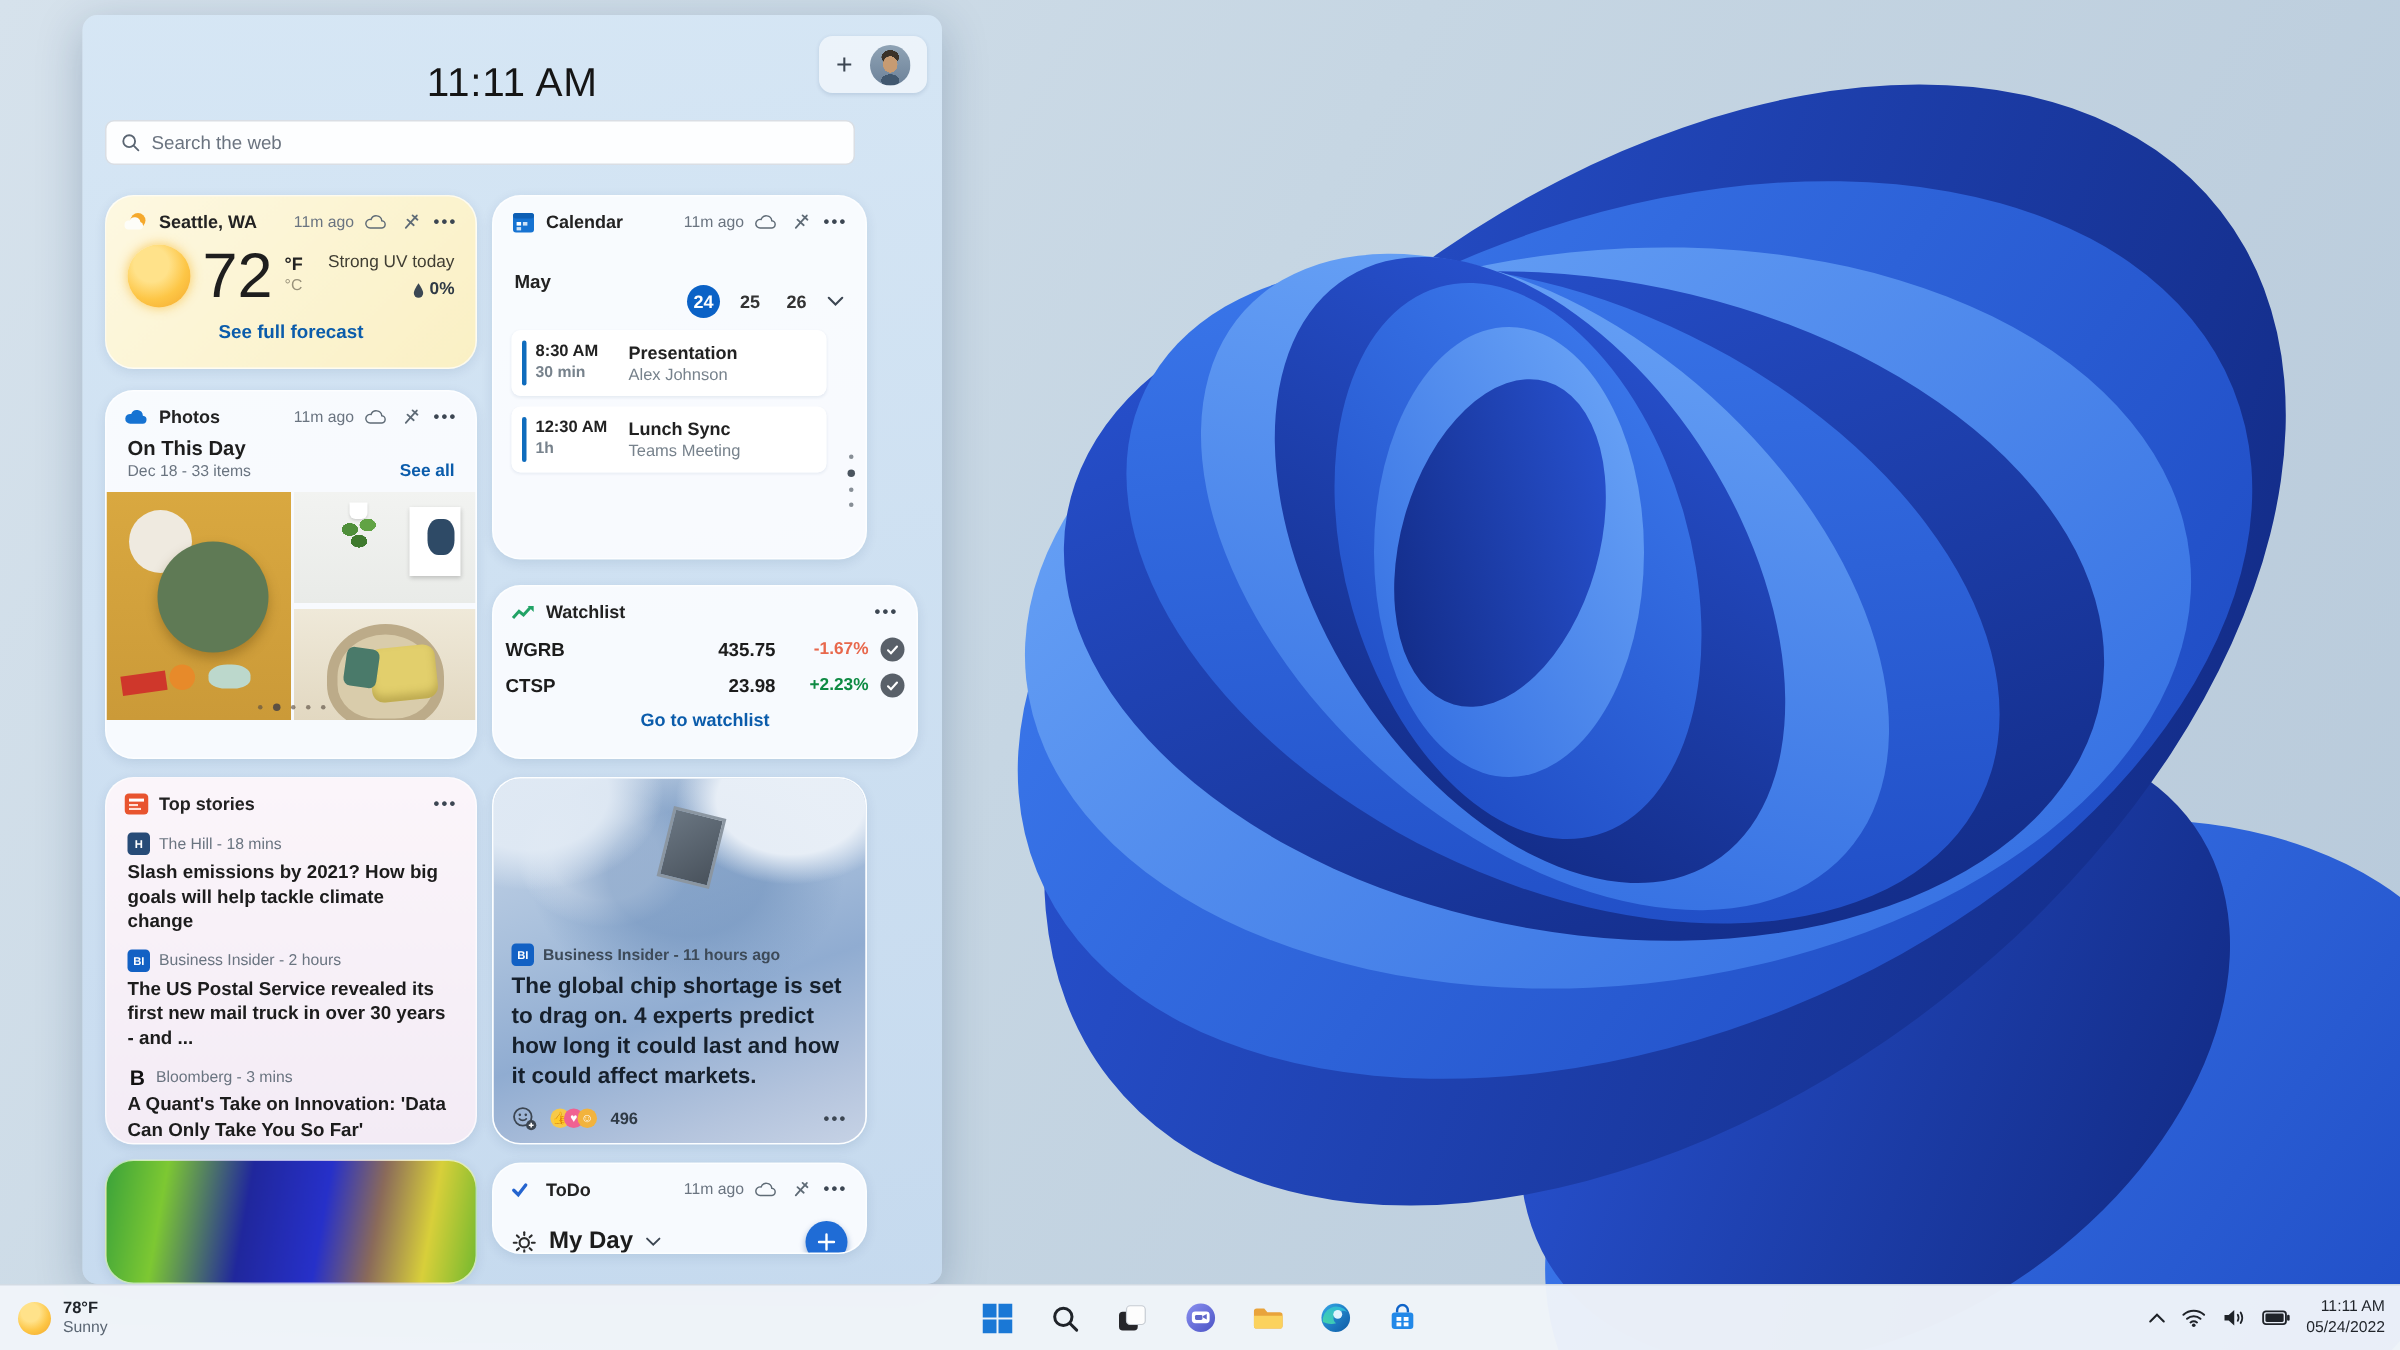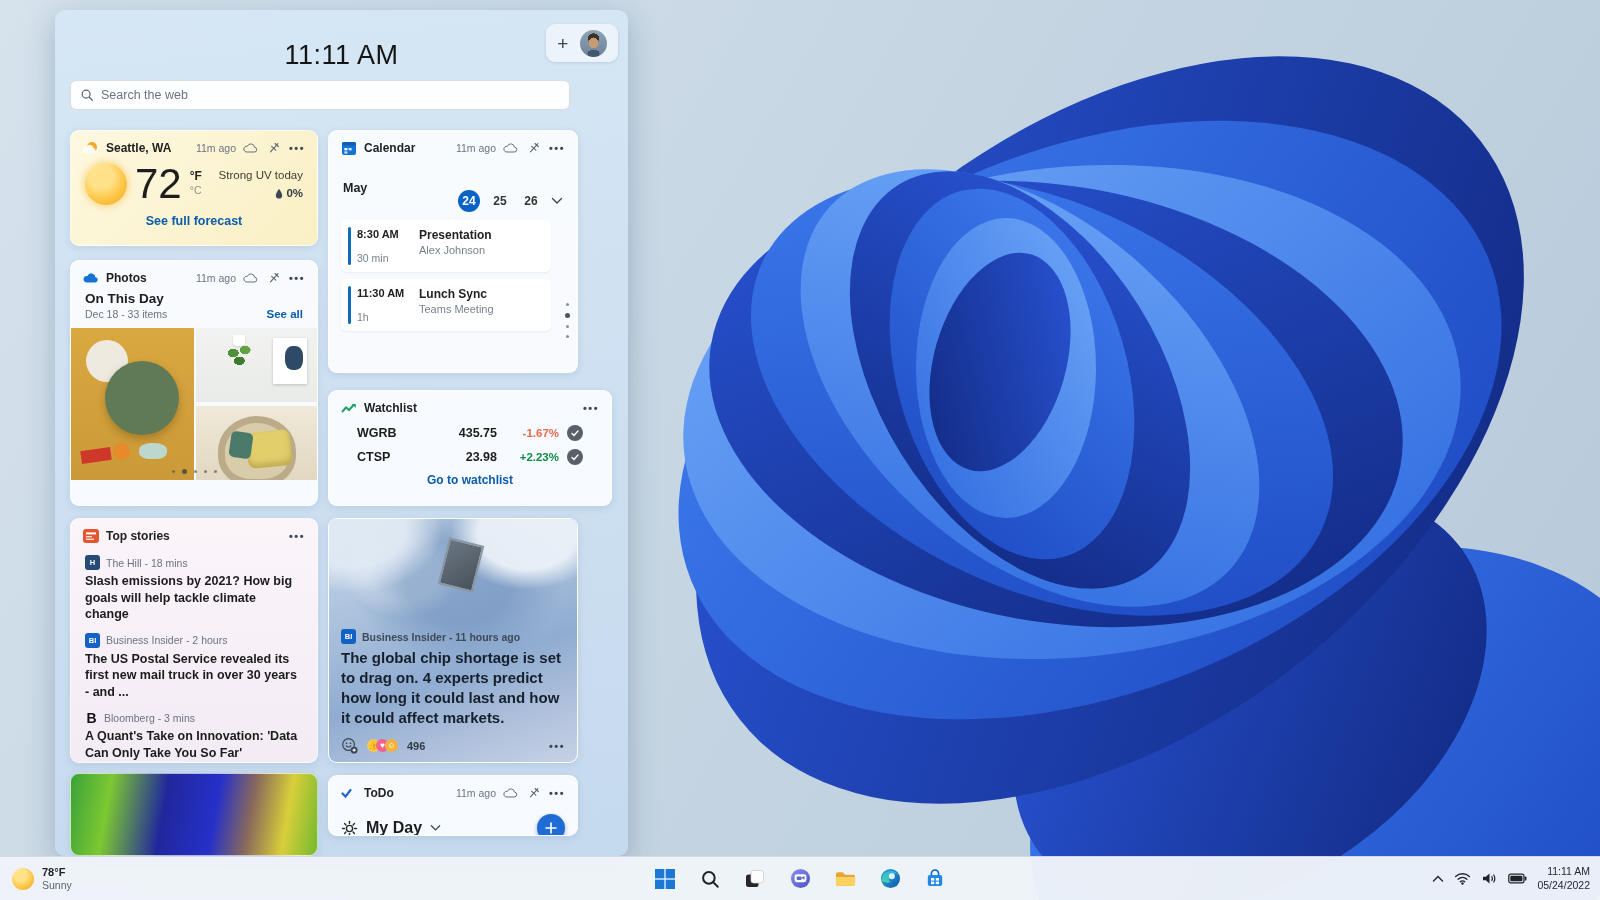--- a/index.html
+++ b/index.html
@@ -33,21 +33,21 @@
       linear-gradient(180deg,#8fa3b5,#6d8299); }
 
   .search-bar { position:absolute; top:70px; left:15px; width:500px; height:30px;
     background:rgba(255,255,255,.95); border:1px solid rgba(90,110,130,.22);
     border-radius:6px; display:flex; align-items:center; padding:0 9px; gap:7px; }
   .search-bar input { border:none; outline:none; background:transparent; flex:1;
     font-size:12.5px; color:#333; font-family:"Liberation Sans",sans-serif; }
   .search-bar input::placeholder { color:#6b7480; }
 
   
-  .card { position:absolute; border-radius:9px; overflow:hidden;
+  .card { position:absolute; border-radius:19px; overflow:hidden;
     background:rgba(252,253,255,.9); border:1px solid rgba(255,255,255,.65);
     box-shadow:0 2px 8px rgba(10,50,100,.10); }
   .card-head { display:flex; align-items:center; gap:7px; padding:9px 12px 5px; }
   .w-title { font-size:12px; font-weight:700; color:#222; }
   .head-spacer { flex:1; }
   .meta { font-size:10.5px; color:#6a7480; }
   .hicon { display:inline-flex; align-items:center; justify-content:center;
     width:16px; height:16px; cursor:default; }
   .dots { font-size:11px; color:#3c4652; letter-spacing:1.5px; font-weight:700; }
 
@@ -79,21 +79,21 @@
     display:flex; align-items:center; justify-content:center; cursor:default; }
   .cal-date.selected { background:#0b62c6; color:#fff; border-radius:50%; font-weight:700; }
   .cal-events { margin:2px 26px 0 12px; display:flex; flex-direction:column; gap:7px; }
   .event { position:relative; background:rgba(255,255,255,.96); border-radius:6px;
     padding:8px 10px 8px 16px; display:flex; gap:10px; align-items:flex-start;
     box-shadow:0 1px 2px rgba(20,60,120,.08); cursor:default; }
   .event::before { content:""; position:absolute; left:7px; top:7px; bottom:7px;
     width:3px; border-radius:2px; background:var(--bar,#0f6cbd); }
   .ev-time-col { width:52px; flex:0 0 52px; }
   .ev-time { font-size:11px; font-weight:700; color:#222; }
-  .ev-dur { font-size:10.5px; color:#77828c; margin-top:12px; }
+  .ev-dur { font-size:10.5px; color:#77828c; margin-top:2px;font-weight:bold; }
   .ev-title { font-size:12px; font-weight:700; color:#222; }
   .ev-sub { font-size:11px; color:#77828c; margin-top:2px; }
   .cal-pager { position:absolute; right:7px; top:172px; display:flex;
     flex-direction:column; gap:7px; align-items:center; }
   .pdot { width:3px; height:3px; border-radius:50%; background:#4a545e; opacity:.65; cursor:default; }
   .pdot.active { width:5px; height:5px; opacity:1; }
 
   
   #photos { left:15px; top:250px; width:248px; height:246px; }
   .ph-sub-row { display:flex; align-items:flex-end; padding:0 14px 6px; }
@@ -134,21 +134,21 @@
     border-radius:8px; background:#e2cf6c; transform:rotate(-6deg);
     box-shadow:inset 0 -4px 6px rgba(120,100,30,.35); }
   .t-cushion { position:absolute; left:28%; top:36%; width:22px; height:26px;
     border-radius:5px; background:#4a7a6a; transform:rotate(8deg); }
   .ph-pager { position:absolute; left:0; right:0; bottom:6px; display:flex;
     justify-content:center; gap:7px; align-items:center; }
   .ph-pager .pdot { background:#5c5043; }
 
   
   #watchlist { left:273px; top:380px; width:284px; height:116px; }
-  .wl-row { display:flex; align-items:center; padding:4px 28px; gap:8px; }
+  .wl-row { display:flex; align-items:center; padding:4px 8px; gap:8px; }
   .wl-ticker { font-size:12.5px; font-weight:700; color:#1c1c1c; width:60px; }
   .wl-price { margin-left:auto; font-size:12.5px; font-weight:700; color:#1c1c1c; }
   .wl-change { width:54px; text-align:right; font-size:11.5px; font-weight:700; }
   .wl-change.down { color:#e8684c; }
   .wl-change.up { color:#0e8a43; }
   .wl-check { width:16px; height:16px; border-radius:50%; background:#596069;
     display:flex; align-items:center; justify-content:center; }
   .wl-link { text-align:center; margin-top:4px; font-size:12px; }
 
   
@@ -355,21 +355,21 @@
             <div class="ev-time">8:30 AM</div>
             <div class="ev-dur">30 min</div>
           </div>
           <div>
             <div class="ev-title">Presentation</div>
             <div class="ev-sub">Alex Johnson</div>
           </div>
         </div>
         <div class="event" style="--bar:#0f6cbd">
           <div class="ev-time-col">
-            <div class="ev-time">11:30 AM</div>
+            <div class="ev-time">12:30 AM</div>
             <div class="ev-dur">1h</div>
           </div>
           <div>
             <div class="ev-title">Lunch Sync</div>
             <div class="ev-sub">Teams Meeting</div>
           </div>
         </div>
       </div>
       <div class="cal-pager">
         <span class="pdot"></span>

